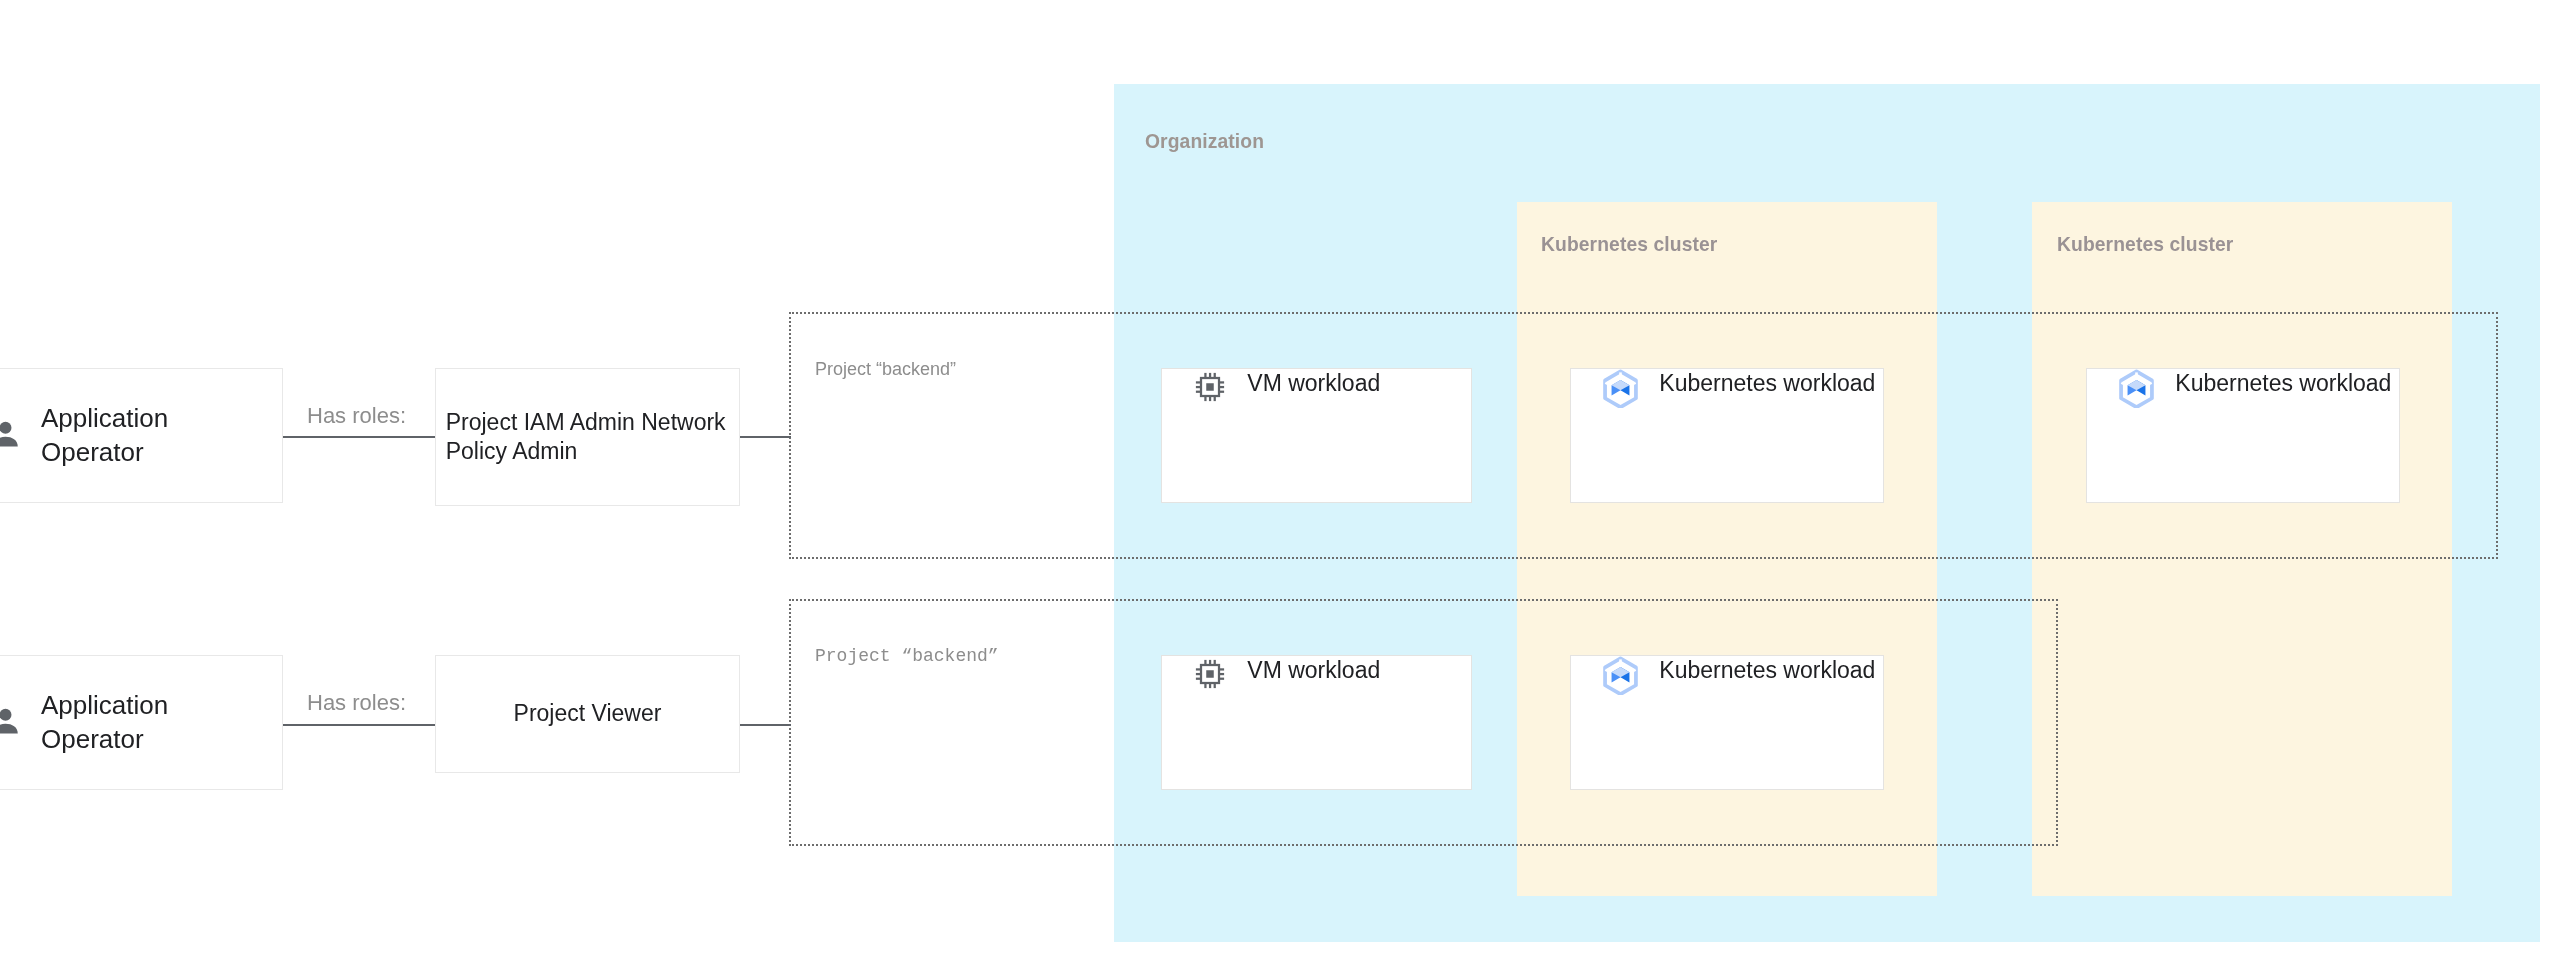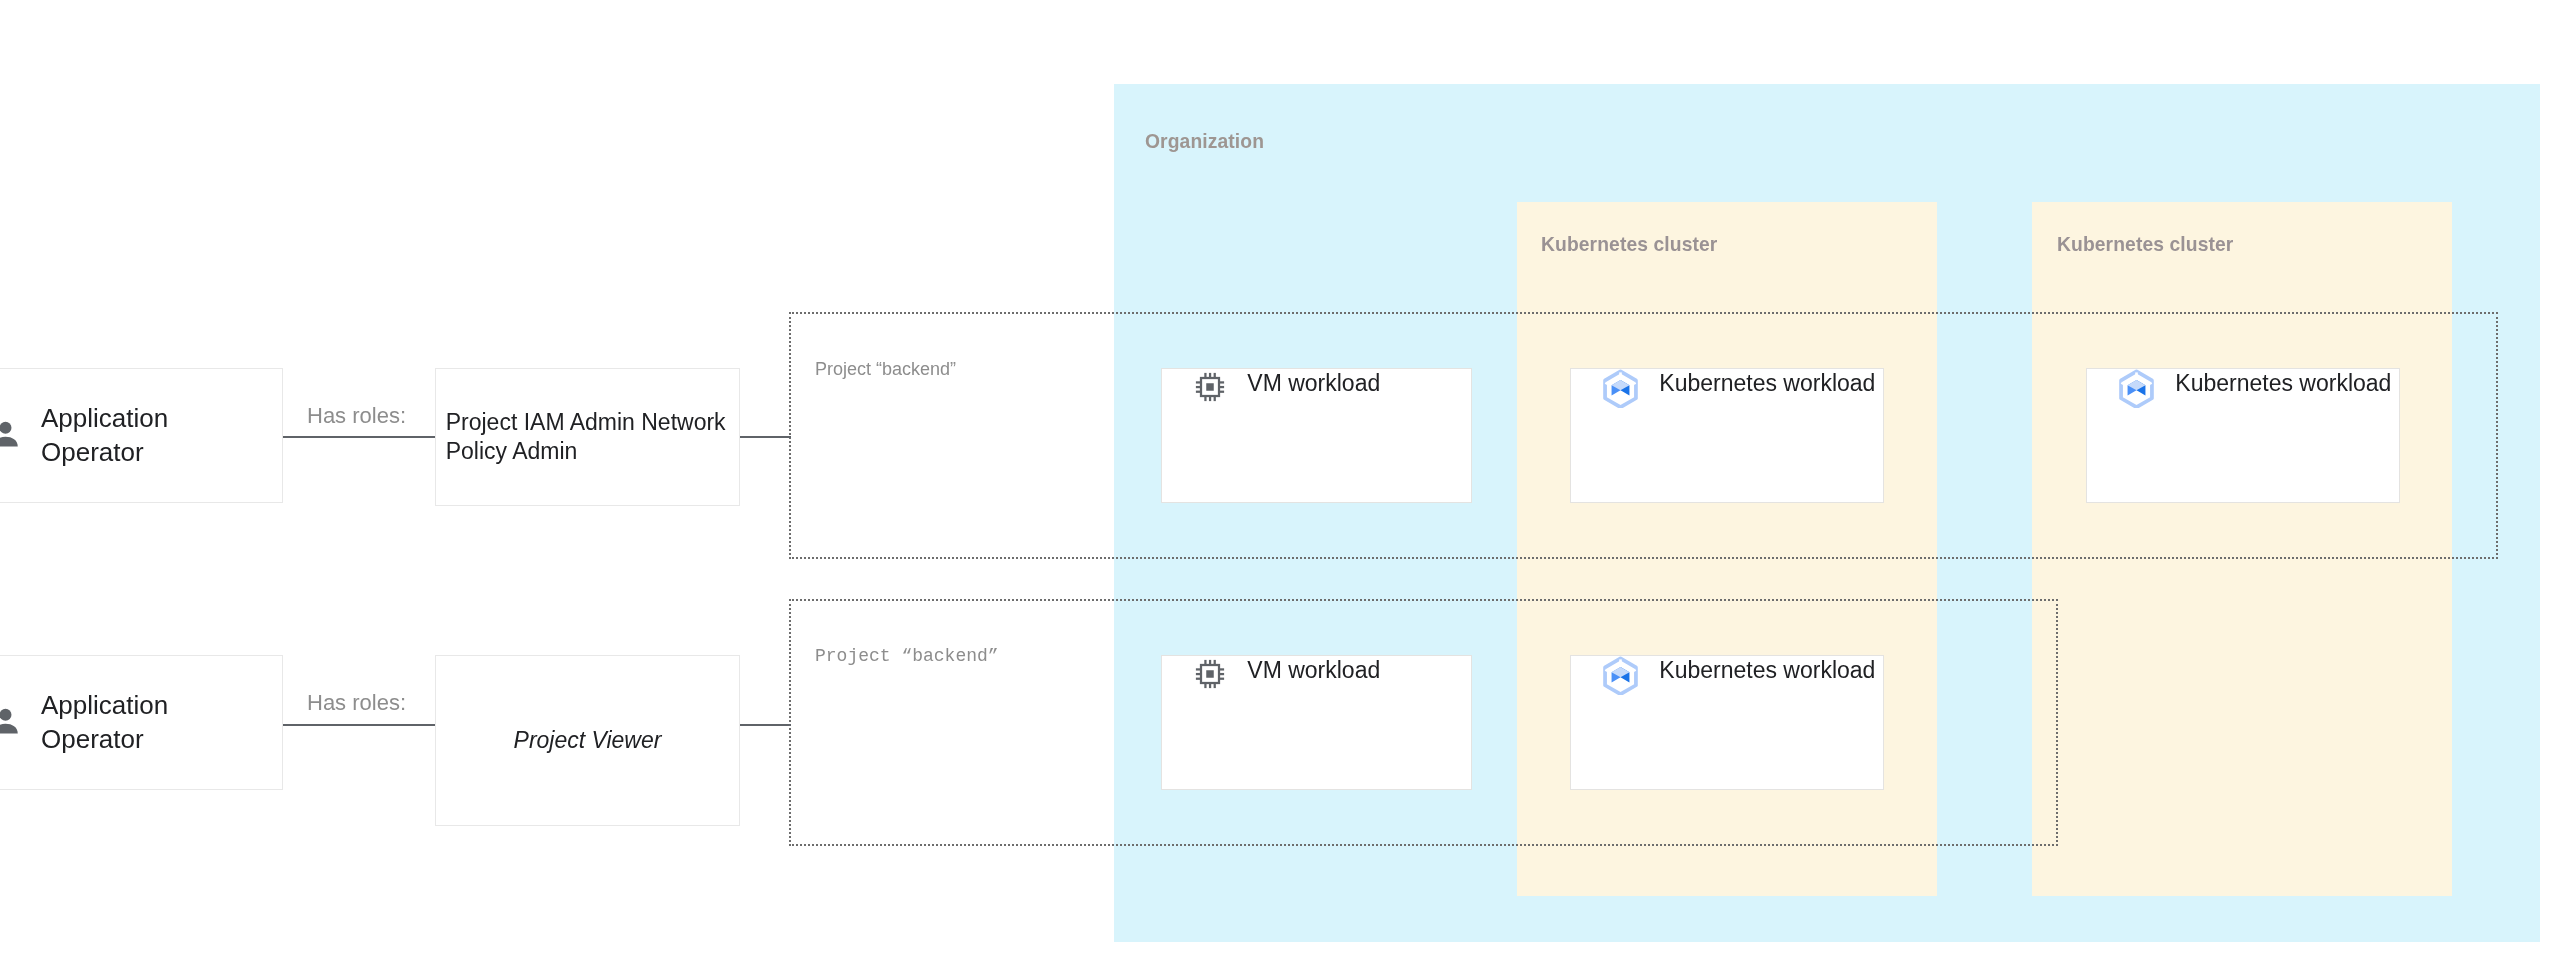--- a/index.html
+++ b/index.html
@@ -140,21 +140,21 @@
     position: absolute;
     background: #ffffff;
     border: 1.4px solid #e8e8e8;
     box-sizing: border-box;
     display: flex;
     align-items: center;
     justify-content: center;
     text-align: left;
   }
   .role-1 { left: 435px; top: 368px; width: 305px; height: 138px; }
-  .role-2 { left: 435px; top: 655px; width: 305px; height: 171px; font-style: italic; }
+  .role-2 { left: 435px; top: 655px; width: 305px; height: 118px; }
   .role-label {
     font-size: 23px;
     color: #202124;
     line-height: 1.28;
     padding: 0 9.7px;
   }
 
   
   .conn {
     position: absolute;

